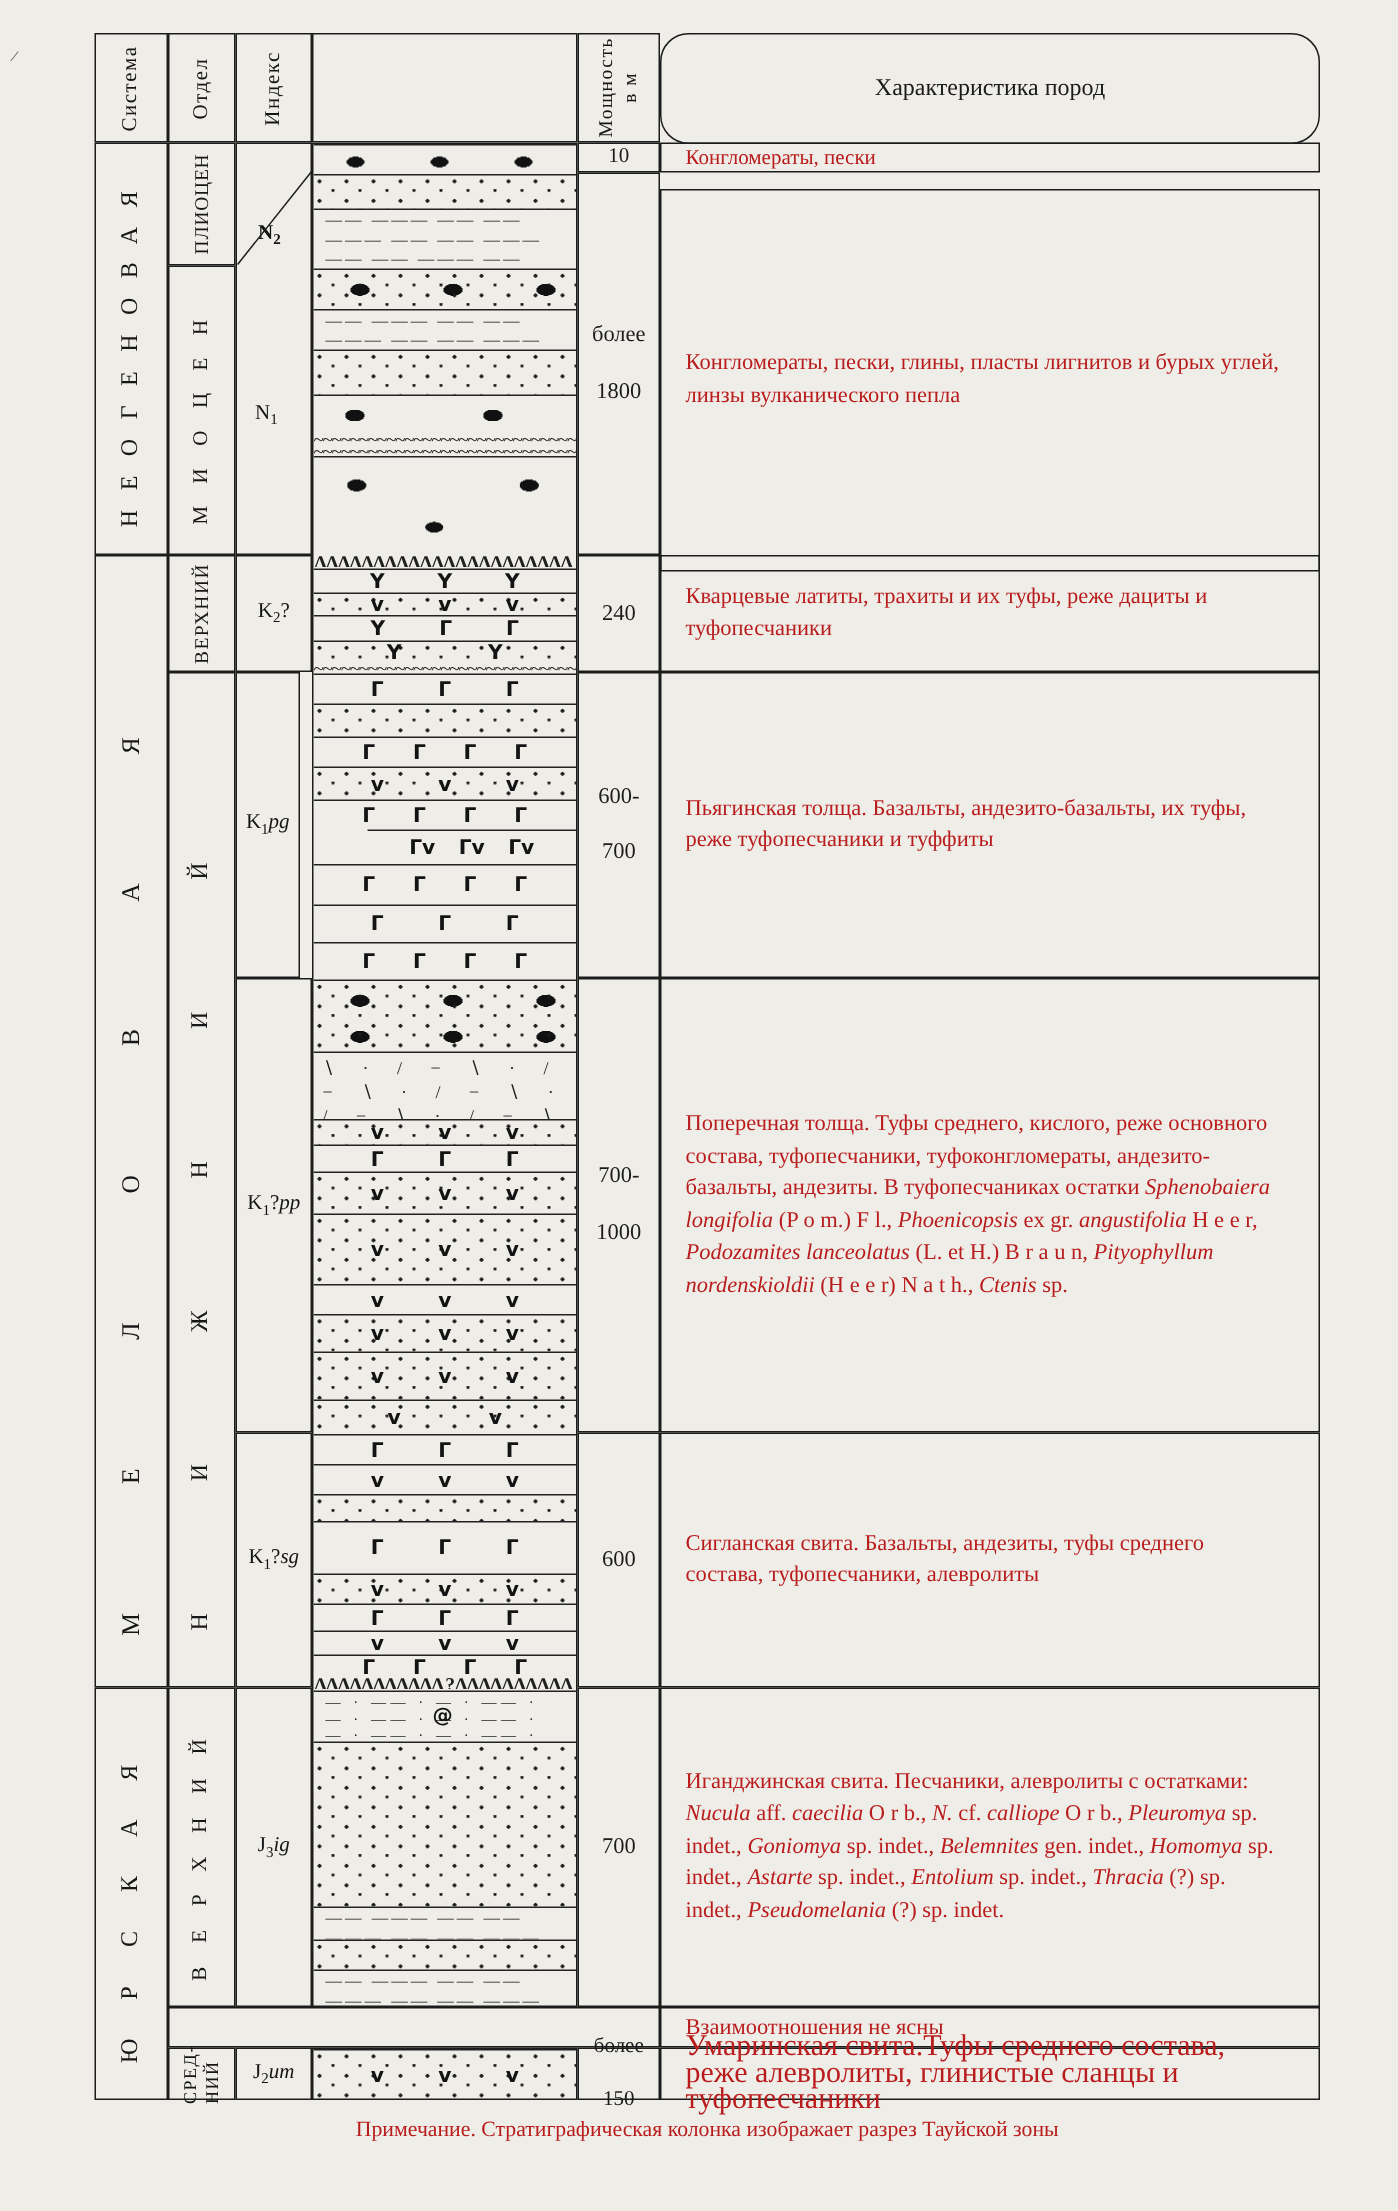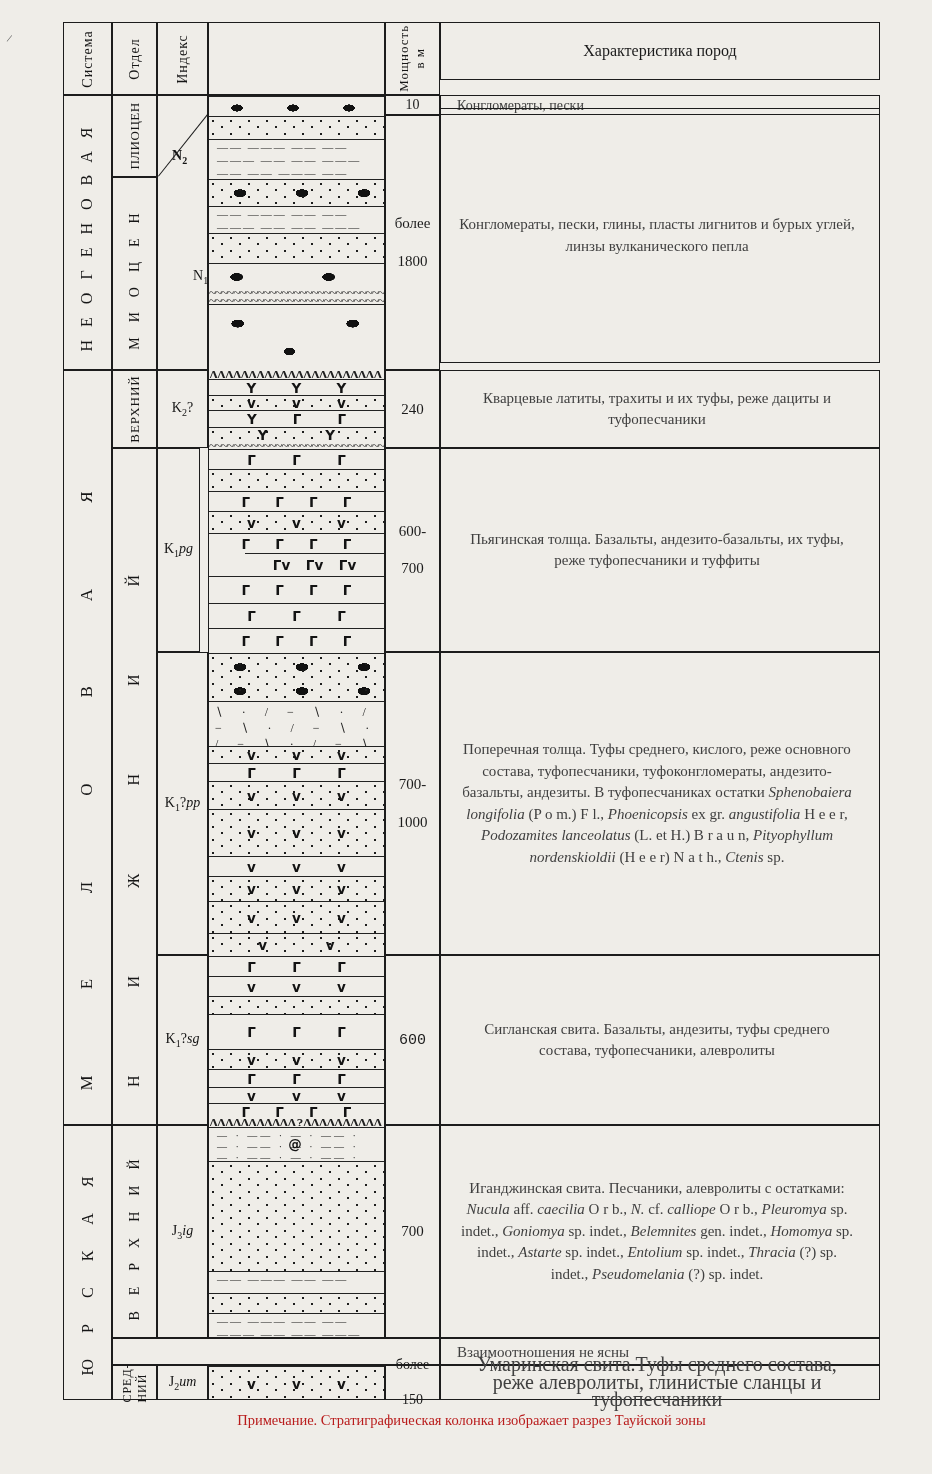--- a/index.html
+++ b/index.html
@@ -10,21 +10,21 @@
     color:#1b1b1b;
     overflow:hidden;
   }
   .cell{position:absolute;border:1.4px solid #1c1c1c;box-sizing:border-box;}
   
   .vwrap{position:absolute;inset:0;display:flex;align-items:center;justify-content:center;overflow:visible;}
   .vtext{transform:rotate(-90deg);white-space:nowrap;letter-spacing:1px;font-size:14px;color:#161616;}
   .center{position:absolute;inset:0;display:flex;align-items:center;justify-content:center;text-align:center;}
   .twolines span{display:block;line-height:1.25;}
   
-  .ccell-inner{font-size:15px;line-height:21.5px;color:#404040;text-align:center;}
+  .ccell-inner{font-size:15px;line-height:21.5px;color:#b91c1c;}
   .ccell{display:flex;align-items:center;padding:2px 22px 2px 16px;}
   .ccell i{font-style:italic;}
   
   .idx{font-size:14px;color:#141414;}
   .idx sub{font-size:10px;}
   .idx i{font-style:italic;}
   
   .lith{position:absolute;box-sizing:border-box;overflow:hidden;background:#efede8;}
   .band{position:absolute;left:0;right:0;border-top:1.4px solid #222;overflow:hidden;color:#202020;word-break:break-all;box-sizing:border-box;}
   .b-zigzag,.b-wavy{border-top:none;}
@@ -73,21 +73,21 @@
 </div>
 <div class="cell" style="left:208px;top:22px;width:177px;height:73px;"></div>
 <div class="cell" style="left:385px;top:22px;width:55px;height:73px;">
   <div class="vwrap">
       <span class="vtext twolines" style="font-size:13px;text-align:center;">
     <span>Мощность</span>
     <span>в м</span>
   </span>
     </div>
 </div>
-<div class="cell" style="left:440px;top:22px;width:440px;height:58px;">
+<div class="cell" style="left:440px;top:22px;width:440px;height:74px;border-radius:19px;">
   <div class="center" style="font-size:16px;">Характеристика пород</div>
 </div>
 
 <div class="cell" style="left:63px;top:95px;width:49px;height:275px;">
   <div class="vwrap">
       <span class="vtext" style="letter-spacing:13px;font-size:16px;">НЕОГЕНОВАЯ</span>
     </div>
 </div>
 <div class="cell" style="left:63px;top:370px;width:49px;height:755px;">
   <div class="vwrap">
@@ -129,21 +129,21 @@
   <div class="vwrap">
       <span class="vtext twolines" style="font-size:12px;text-align:left;line-height:1.1;">
     <span>СРЕД-</span>
     <span>НИЙ</span>
   </span>
     </div>
 </div>
 
 <div class="cell" style="left:157px;top:95px;width:51px;height:275px;">
   <span class="idx" style="position:absolute;left:14px;top:52px;font-weight:bold;"><span>N</span><sub>2</sub></span>
-  <span class="idx" style="position:absolute;left:12px;top:172px;margin-left:23px;"><span>N</span><sub>1</sub></span>
+  <span class="idx" style="position:absolute;left:12px;top:172px;"><span>N</span><sub>1</sub></span>
 </div>
 <div class="diag" style="left:158px;top:176px;width:82px;transform:rotate(-51.5deg);"></div>
 <div class="cell" style="left:157px;top:370px;width:51px;height:78px;">
   <div class="center">
       <span class="idx"><span>K</span><sub>2</sub><span>?</span></span>
     </div>
 </div>
 <div class="cell" style="left:157px;top:448px;width:43px;height:204px;">
   <div class="center">
       <span class="idx"><span>K</span><sub>1</sub><i>pg</i></span>
@@ -412,37 +412,37 @@
   <div class="center twolines" style="font-size:15px;">
     <span><span>600-</span><br><span>700</span></span>
   </div>
 </div>
 <div class="cell" style="left:385px;top:652px;width:55px;height:303px;">
   <div class="center twolines" style="font-size:15px;">
     <span><span>700-</span><br><span>1000</span></span>
   </div>
 </div>
 <div class="cell" style="left:385px;top:955px;width:55px;height:170px;">
-  <div class="center" style="font-size:15px;font-family:Liberation Mono, monospace;">600</div>
+  <div class="center" style="font-size:15px;">600</div>
 </div>
 <div class="cell" style="left:385px;top:1125px;width:55px;height:213px;">
   <div class="center" style="font-size:15px;">700</div>
 </div>
 <div class="cell" style="left:385px;top:1365px;width:55px;height:35px;">
   <div class="center twolines" style="font-size:14px;line-height:1.15;">
     <span><span>более</span><br><span>150</span></span>
   </div>
 </div>
 
 <div class="cell" style="left:112px;top:1338px;width:328px;height:27px;"></div>
 
 <div class="cell ccell" style="left:440px;top:95px;width:440px;height:20px;padding:0 0 0 16px;">
   <div class="ccell-inner" style="font-size:14px;line-height:17px;">Конгломераты, пески</div>
 </div>
-<div class="cell ccell" style="left:440px;top:108px;width:440px;height:255px;">
+<div class="cell ccell" style="left:440px;top:126px;width:440px;height:255px;">
   <div class="ccell-inner">Конгломераты, пески, глины, пласты лигнитов и бурых углей, линзы вулканического пепла</div>
 </div>
 <div class="cell ccell" style="left:440px;top:370px;width:440px;height:78px;">
   <div class="ccell-inner">Кварцевые латиты, трахиты и их туфы, реже дациты и туфопесчаники</div>
 </div>
 <div class="cell ccell" style="left:440px;top:448px;width:440px;height:204px;">
   <div class="ccell-inner">Пьягинская толща.  Базальты, андезито-базальты, их туфы, реже туфопесчаники и туффиты</div>
 </div>
 <div class="cell ccell" style="left:440px;top:652px;width:440px;height:303px;">
   <div class="ccell-inner"><span>Поперечная толща. Туфы среднего, кислого, реже основного состава, туфопесчаники, туфоконгломераты, андезито-базальты, андезиты. В туфопесчаниках остатки </span><i>Sphenobaiera longifolia</i><span> (P o m.) F l., </span><i>Phoenicopsis</i><span> ex gr. </span><i>angustifolia</i><span> H e e r, </span><i>Podozamites lanceolatus</i><span> (L. et H.) B r a u n, </span><i>Pityophyllum nordenskioldii</i><span> (H e e r) N a t h., </span><i>Ctenis</i><span> sp.</span></div>

